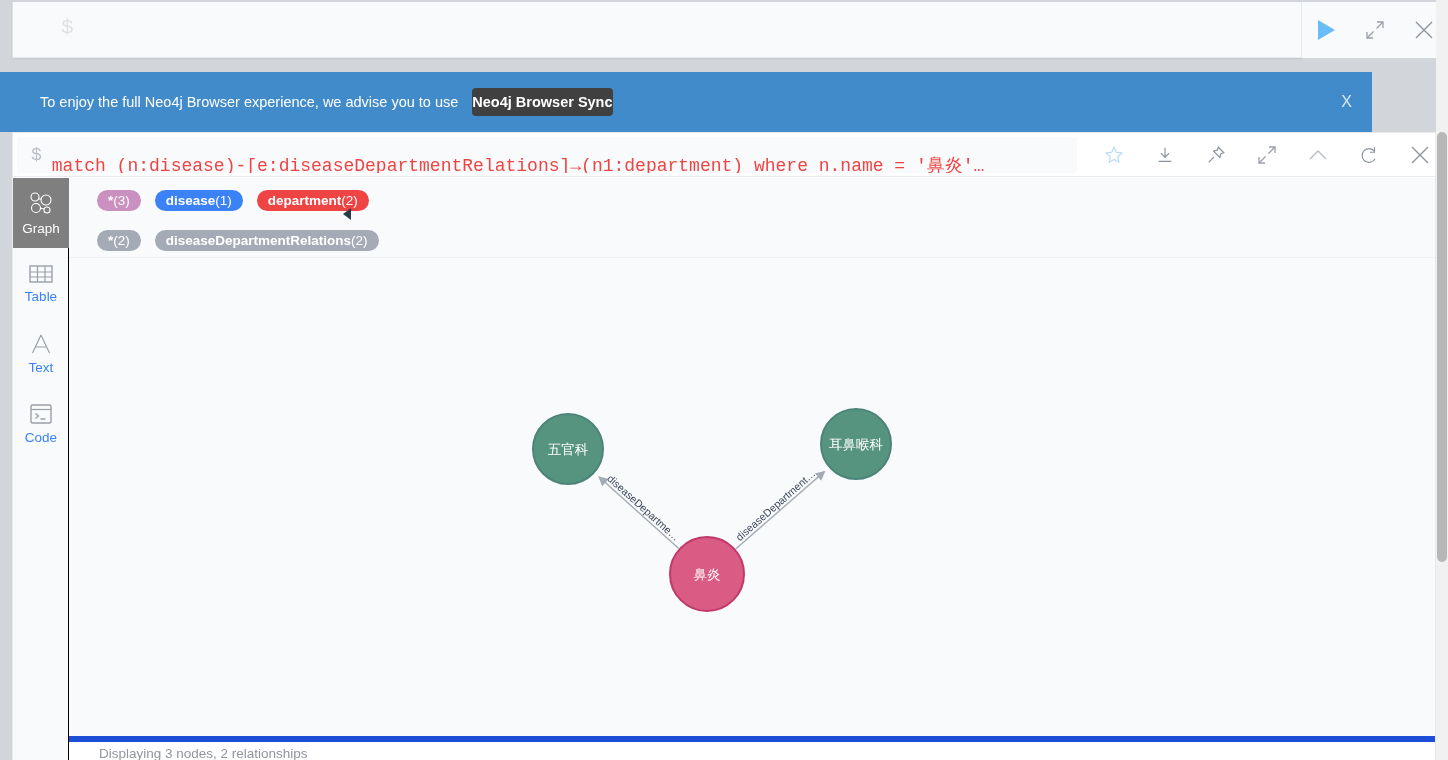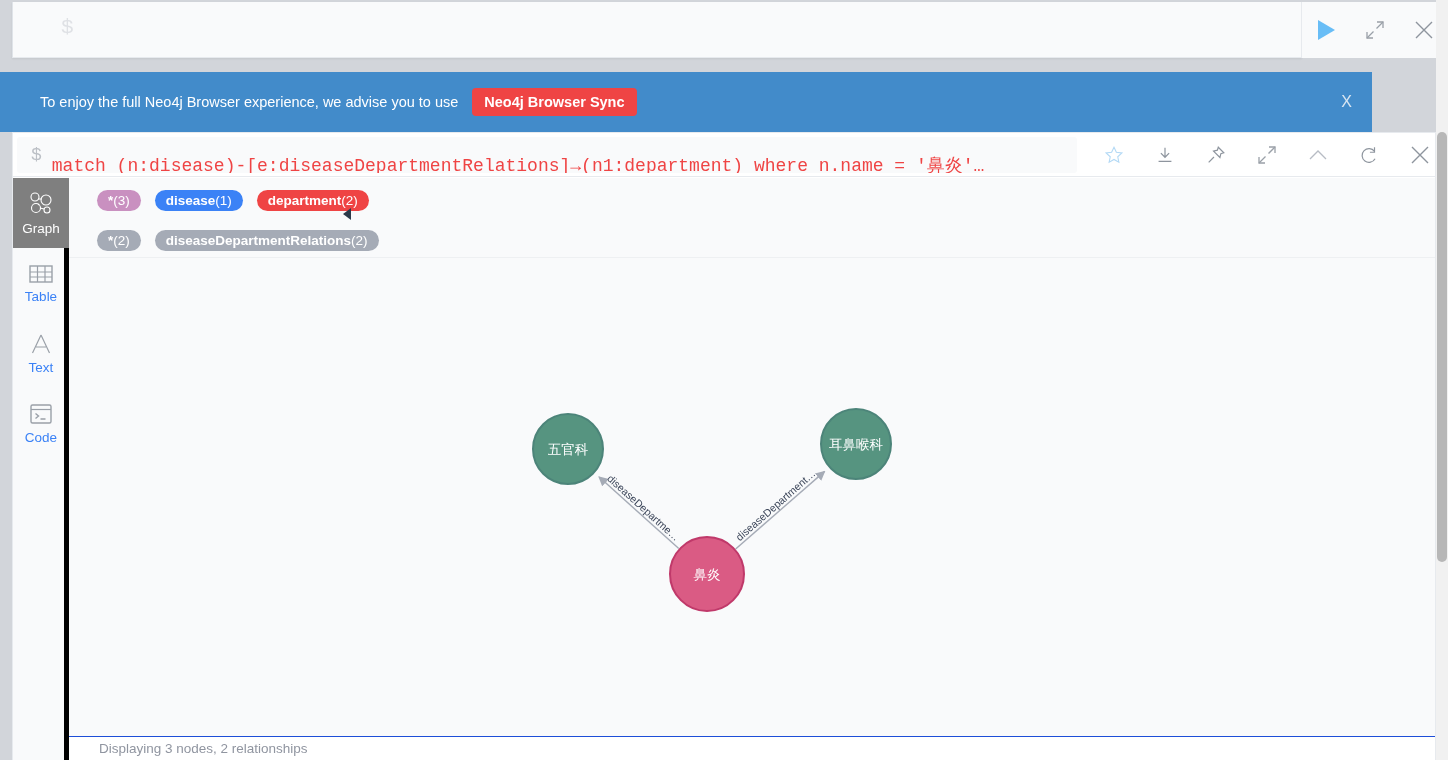--- a/index.html
+++ b/index.html
@@ -68,25 +68,25 @@
     display: flex;
     align-items: center;
   }
   .sync-text {
     margin-left: 40px;
     color: #ffffff;
     font-size: 14.5px;
   }
   .sync-button {
     margin-left: 14px;
-    background: #ef4444;
+    background: #404040;
     color: #ffffff;
     font-weight: bold;
     font-size: 14.5px;
-    padding: 6px 12px;
+    padding: 6px 0;
     border-radius: 4px;
     cursor: pointer;
   }
   .sync-close {
     position: absolute;
     right: 20px; top: 50%;
     transform: translateY(-50%);
     color: #d9e6f2;
     font-size: 16px;
     cursor: pointer;
@@ -145,21 +145,21 @@
     display: flex; align-items: center; justify-content: center;
     cursor: pointer;
   }
 
   
   .viewbar {
     position: absolute;
     top: 45px; left: 0;
     width: 56px; height: 582px;
     background: #f9fafb;
-    border-right: 5px solid #000000;
+    border-right: 1px solid #000000;
   }
   .viewitem {
     width: 56px; height: 70px;
     display: flex;
     flex-direction: column;
     align-items: center;
     justify-content: center;
     gap: 4px;
     color: #3b82f6;
     font-size: 13.5px;
@@ -215,21 +215,21 @@
     top: 125px; left: 56px;
     width: 1366px; height: 478px;
     background: #f9fafb;
     overflow: hidden;
   }
   .status-line {
     position: absolute;
     top: 603px; left: 56px;
     width: 1366px; height: 25px;
     background: #ffffff;
-    border-top: 1px solid #1d4ed8;
+    border-top: 6px solid #1d4ed8;
     color: #9095a0;
     font-size: 13.5px;
     padding-left: 30px;
     padding-top: 4px;
     overflow: hidden;
   }
 
   
   .node-label {
     font-size: 13.5px;

